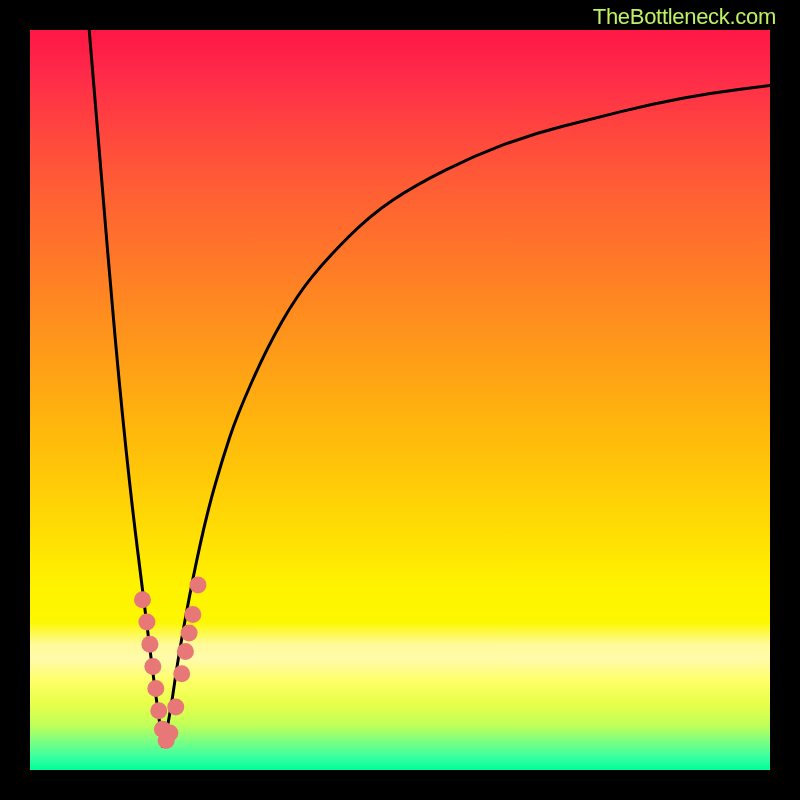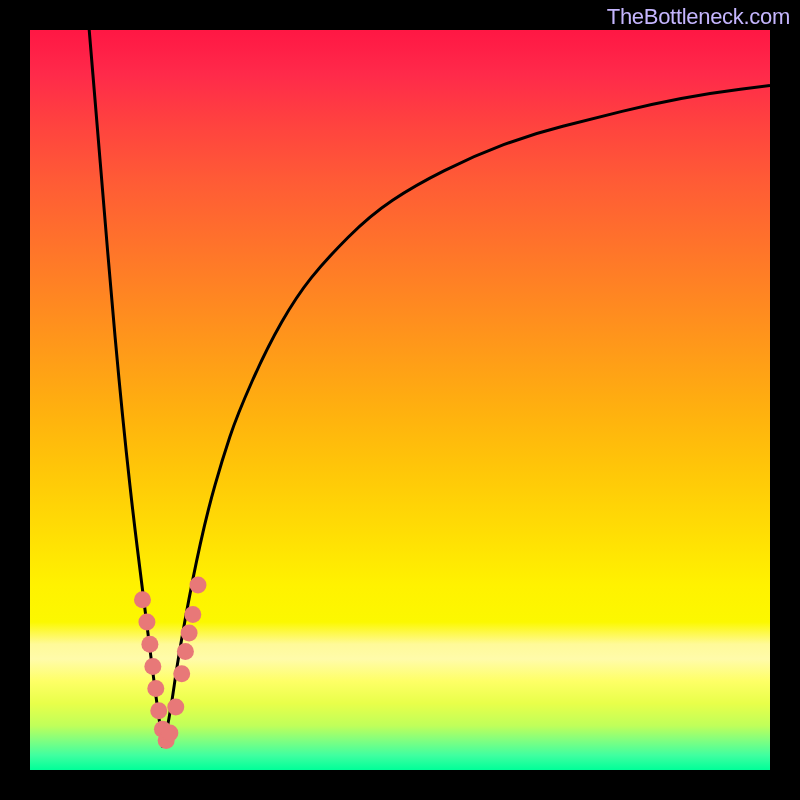--- a/index.html
+++ b/index.html
@@ -12,24 +12,24 @@
     overflow: hidden;
   }
   .container {
     width: 800px;
     height: 800px;
     position: relative;
   }
   .watermark {
     position: absolute;
     top: 4px;
-    right: 10px;
+    right: 24px;
     font-size: 22px;
     font-weight: 500;
-    color: #c4b5fd;
+    color: #bef264;
     z-index: 10;
     letter-spacing: -0.3px;
   }
   .plot-area {
     position: absolute;
     left: 30px;
     top: 30px;
     width: 740px;
     height: 740px;
   }

